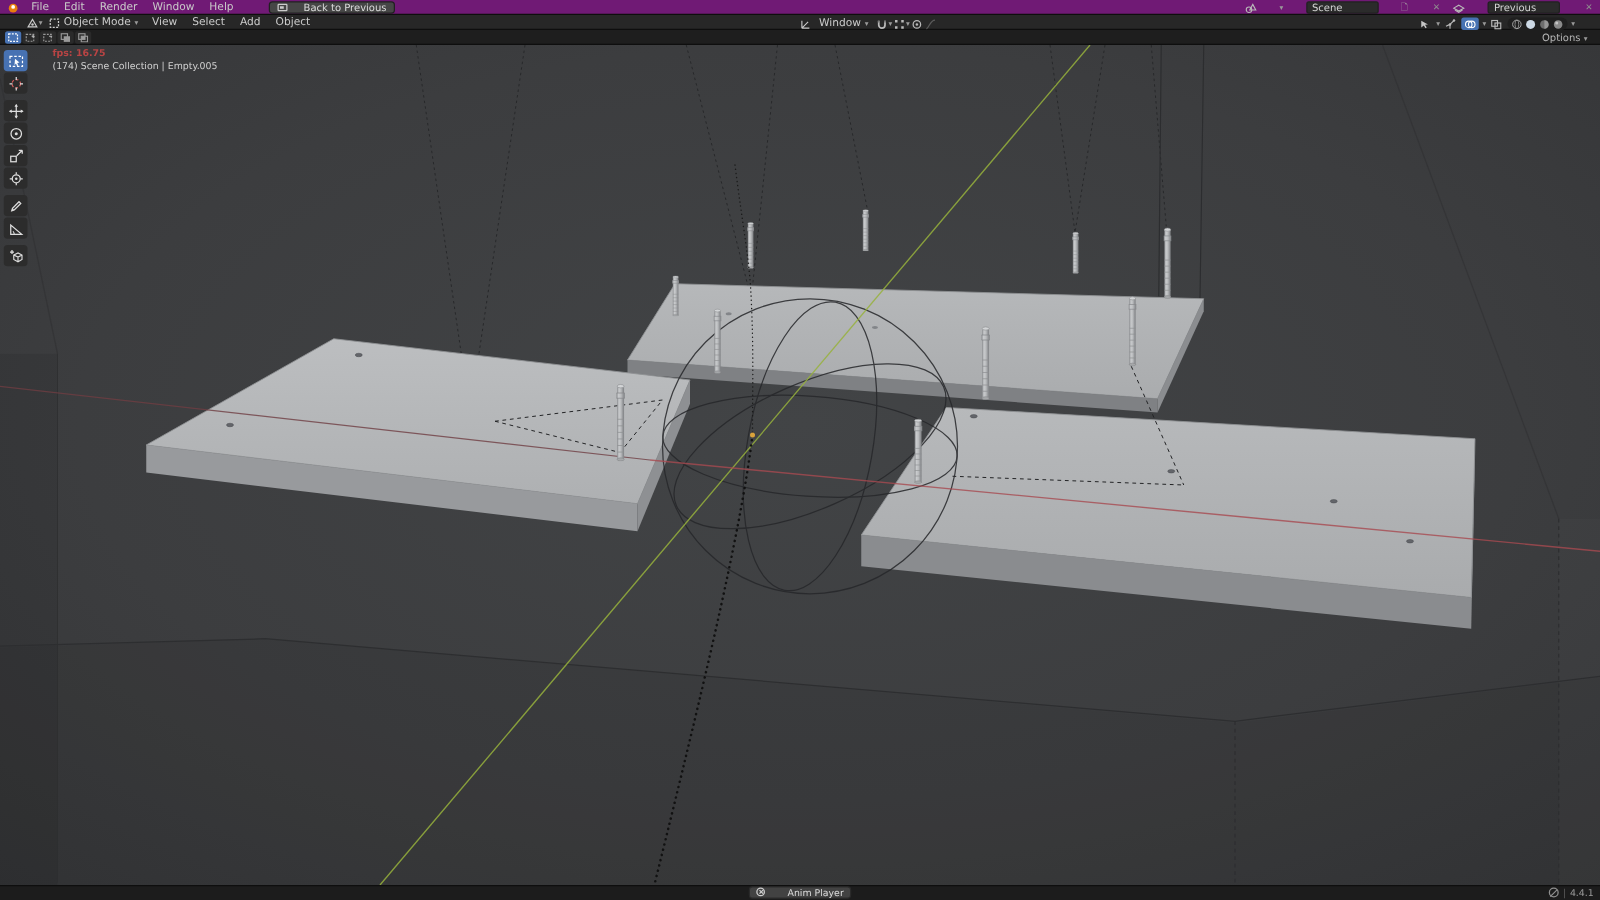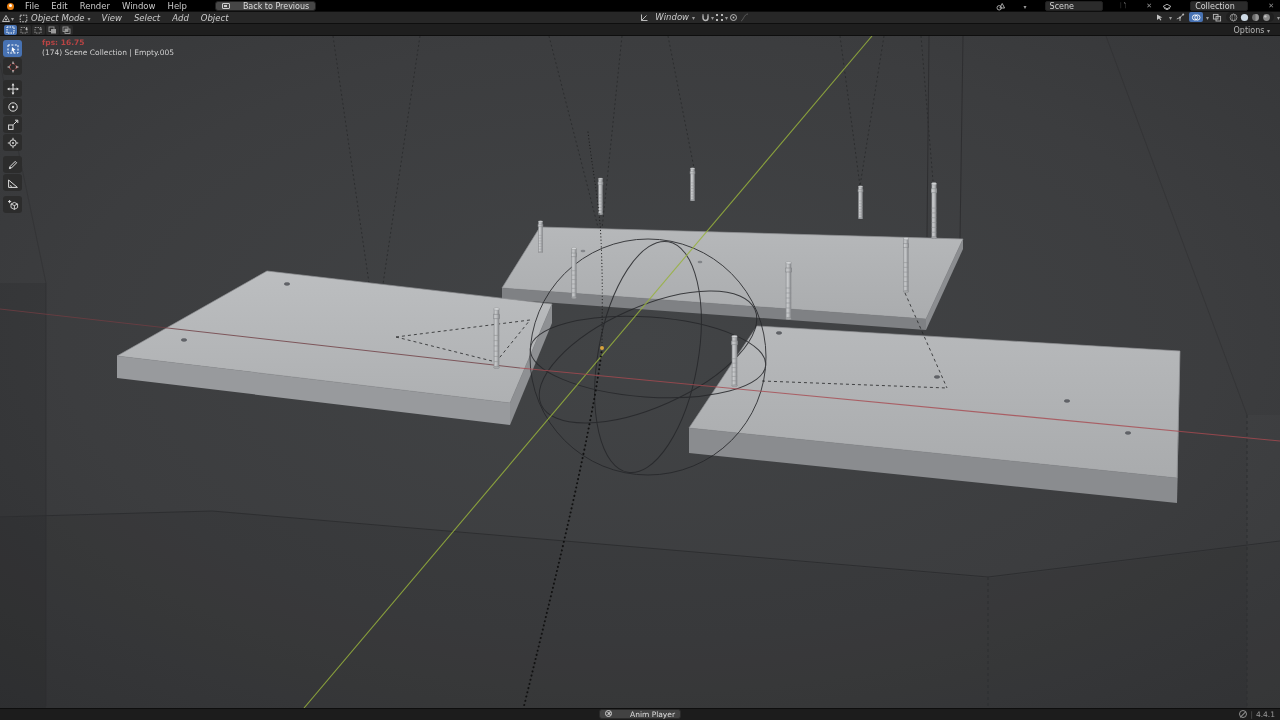--- a/index.html
+++ b/index.html
@@ -1,41 +1,41 @@
 <!DOCTYPE html>
 <html><head>
 <meta charset="utf-8">
 <style>
   * { margin:0; padding:0; box-sizing:border-box; }
   html,body { width:1280px; height:720px; overflow:hidden; background:#1b1b1b;
     font-family:"DejaVu Sans","Liberation Sans",sans-serif; }
   .app { position:relative; width:1280px; height:720px; display:flex; flex-direction:column; }
 
   
-  .topbar { height:12px; background:#000000; display:flex; align-items:center;
+  .topbar { height:12px; background:#701a75; display:flex; align-items:center;
     font-size:8.5px; color:#c9c9c9; padding:0 4px; box-shadow:inset 0 -1px 0 #0e0e0e; }
   .menu-item { padding:0 6px; line-height:12px; cursor:default; }
   .logo { width:11px; height:9px; margin:0 3px 0 1px; position:relative; }
   .logo .l1 { position:absolute; left:2px; top:1px; width:7px; height:7px; border-radius:50%; background:#e87d0d; }
   .logo .l2 { position:absolute; left:3.5px; top:2.5px; width:3px; height:3px; border-radius:50%; background:#fff; }
   .back-btn { margin-left:22px; height:10px; display:flex; align-items:center; gap:13px;
     background:#464646; border:1px solid #202020; border-radius:3px; padding:0 6px; font-size:8px; color:#ddd; }
   .back-ic { width:8px; height:6px; border:1px solid #ccc; border-radius:1px; position:relative; }
   .back-ic:before { content:""; position:absolute; left:1px; top:1px; width:3px; height:2px; background:#ccc; }
   .tb-spacer { flex:1; }
   .widget { display:flex; align-items:center; gap:18px; margin-left:8px; }
   .widget .field { background:#2b2b2b; border:1px solid #202020; border-radius:2px;
     min-width:58px; padding:0 4px; height:10px; line-height:9px; color:#d4d4d4; font-size:8px; }
   .chev { font-size:6px; color:#9a9a9a; }
   .xglyph { font-size:7px; color:#8f8f8f; padding:0 2px; }
   .miniico { color:#aaa; font-size:7px; }
 
   
-  .vheader { height:12px; background:#272727; display:flex; align-items:flex-start;
-    font-size:8.5px; color:#cbcbcb; padding:0 0; box-shadow:inset 0 -1px 0 #0e0e0e;font-style:italic; }
+  .vheader { height:12px; background:#272727; display:flex; align-items:flex-end;
+    font-size:8.5px; color:#cbcbcb; padding:0 20px; box-shadow:inset 0 -1px 0 #0e0e0e; }
   .vh-left, .vh-center, .vh-right { display:flex; align-items:center; }
   .vh-center { margin-left:auto; }
   .vh-right { margin-left:auto; gap:3px; }
   .hicon { width:11px; height:10px; display:flex; align-items:center; justify-content:center; }
   .mode-chip { display:flex; align-items:center; gap:3px; padding:0 5px; }
   .shade-group { display:flex; align-items:center; gap:2px; background:#1f1f1f; border-radius:5px; padding:0 3px; height:10px; }
   .blue-chip { background:#4772b3; border-radius:2px; height:10px; display:flex; align-items:center; padding:0 2px; }
 
   
   .toolsettings { height:12px; background:#1e1e1e; display:flex; align-items:center;
@@ -105,21 +105,21 @@
       <span class="chev">▾</span>
       <span class="field">Scene</span>
       <span class="miniico">🗋</span>
       <span class="xglyph">✕</span>
     </div>
     <div class="widget">
       <svg width="10" height="9" viewBox="0 0 10 9">
         <path d="M1 4.5 L5 2.2 L9 4.5 L5 6.8 Z" fill="none" stroke="#b8b8b8" stroke-width="0.9"></path>
         <path d="M2 6 L5 7.8 L8 6" fill="none" stroke="#b8b8b8" stroke-width="0.9"></path>
       </svg>
-      <span class="field">Collection</span>
+      <span class="field">Previous</span>
       <span class="xglyph">✕</span>
     </div>
   </div>
 
   <div class="vheader">
     <div class="vh-left">
       <span class="hicon">
         <svg width="10" height="9" viewBox="0 0 10 9">
             <path d="M1.5 7.5 L5 1.5 L8.5 7.5 Z" fill="none" stroke="#c9c9c9" stroke-width="0.9"></path>
             <circle cx="5" cy="5.6" r="1" fill="#c9c9c9"></circle>

